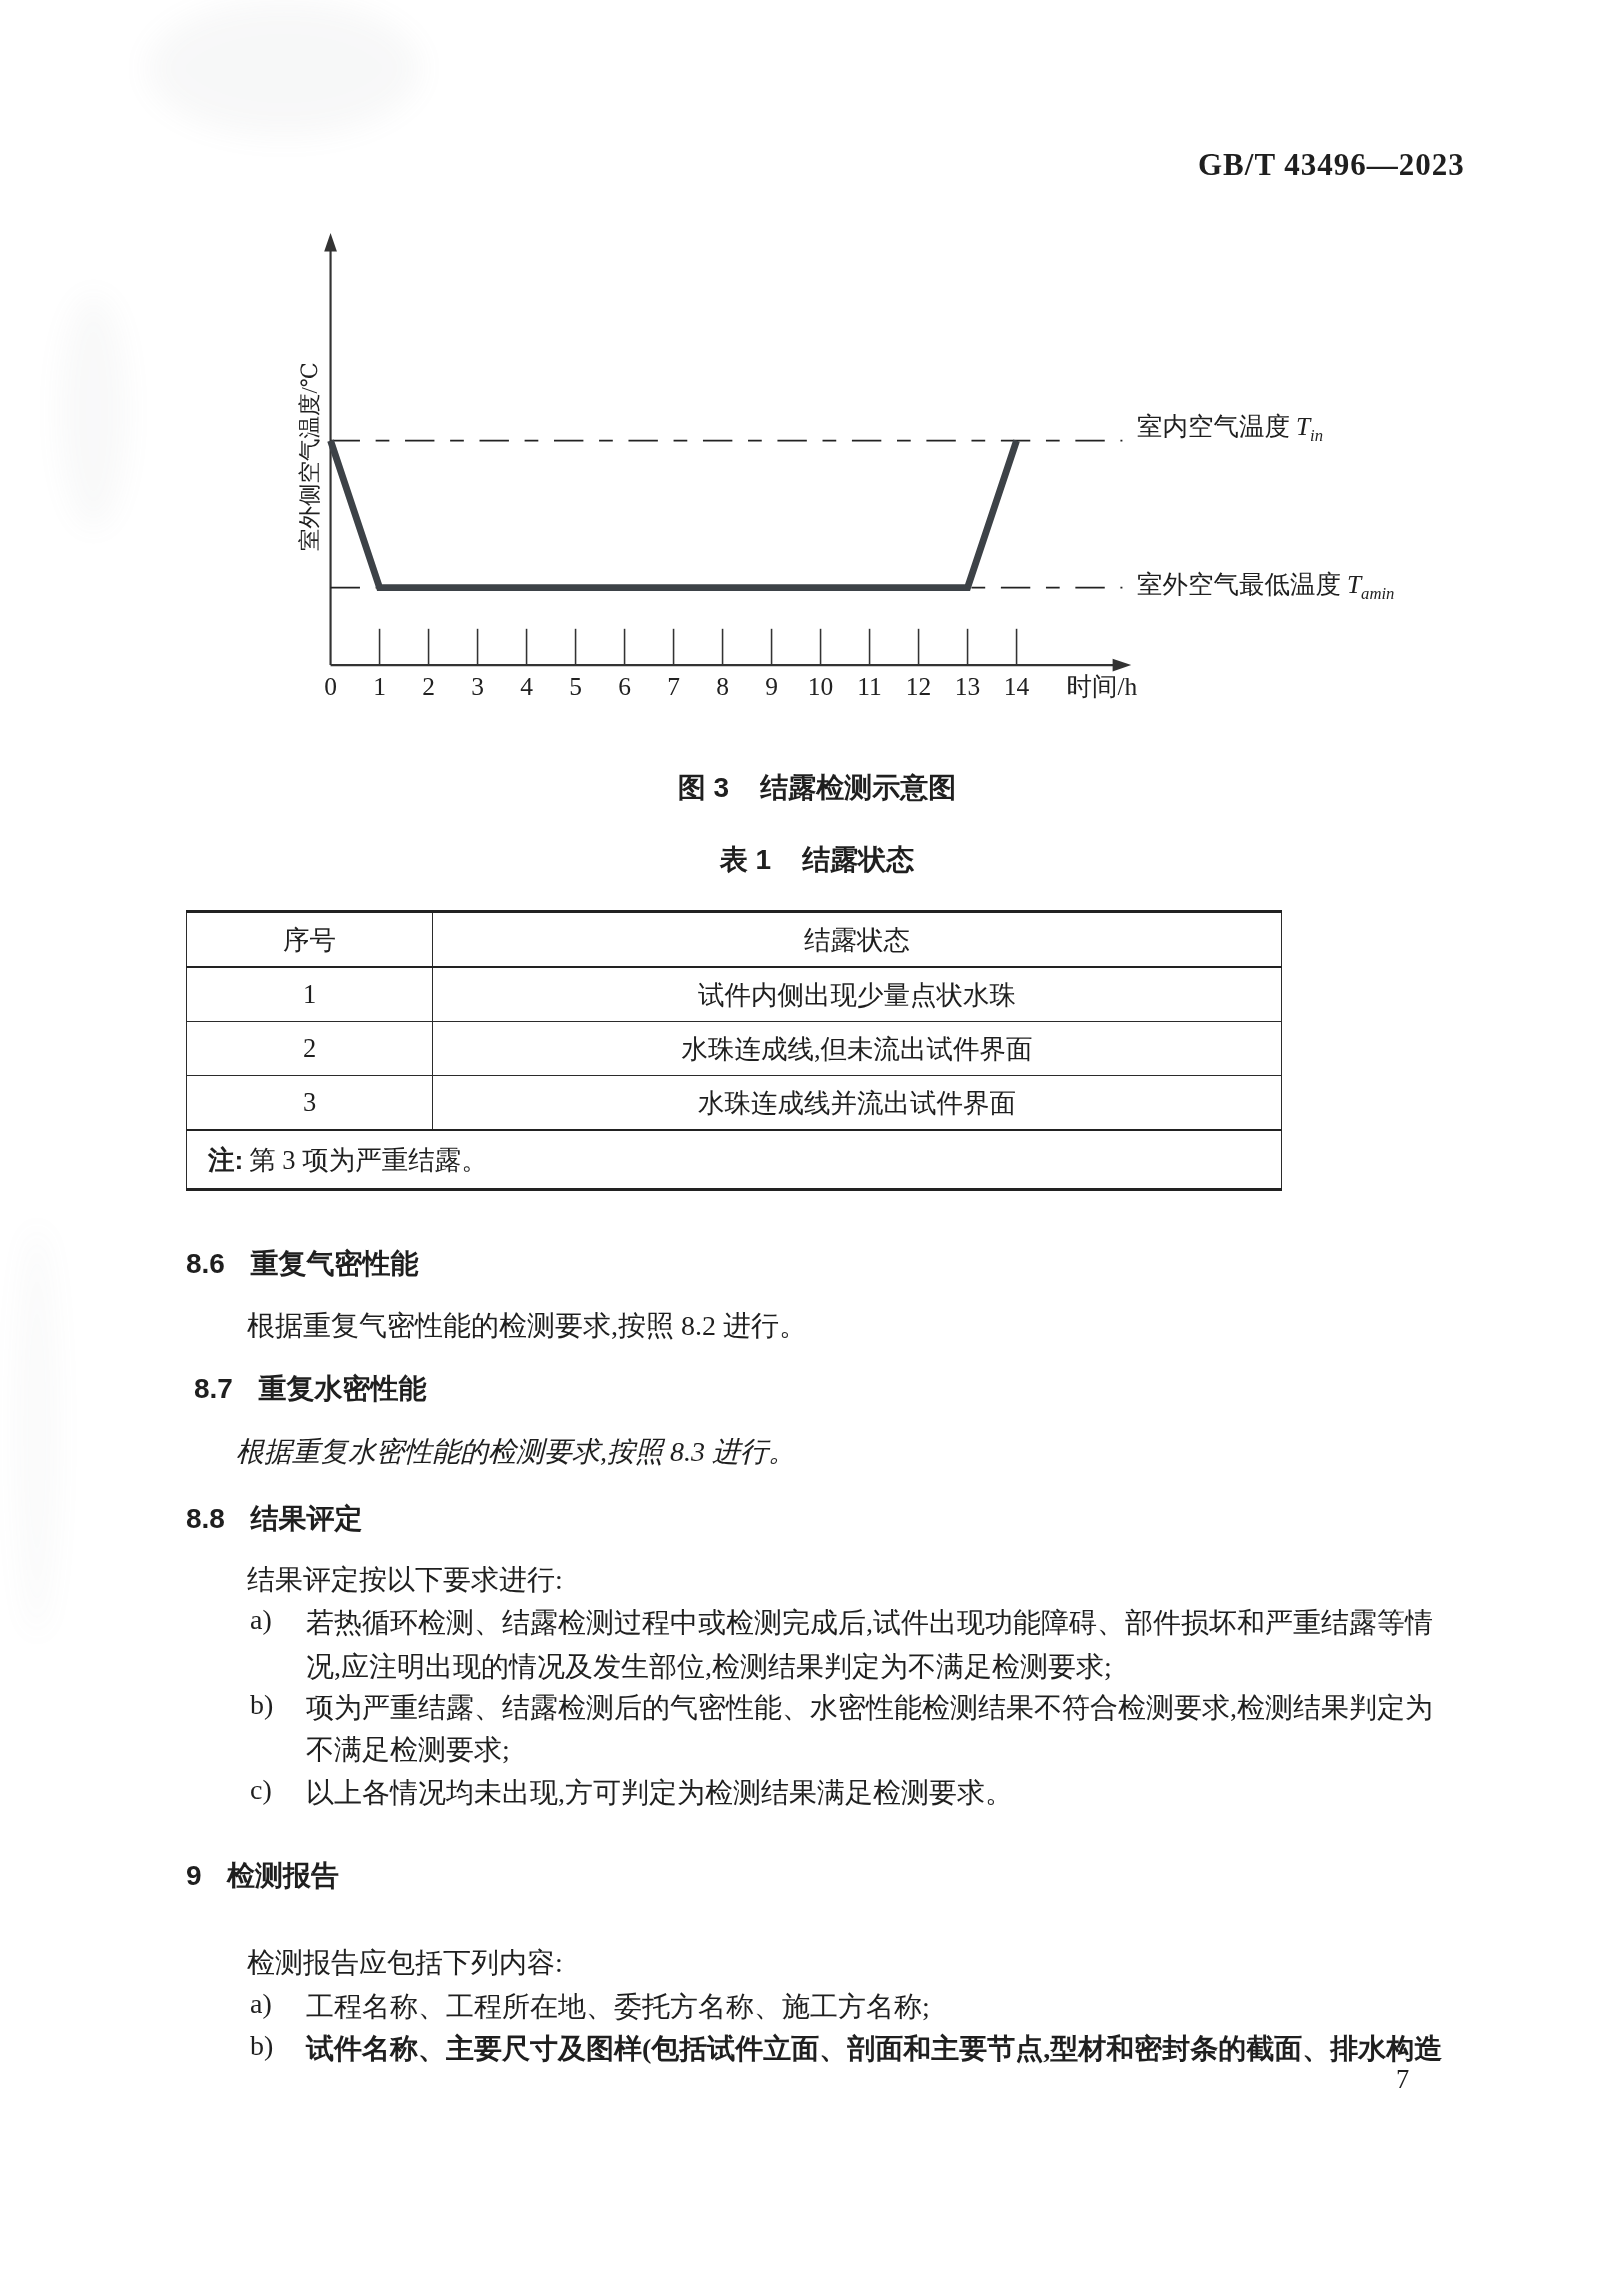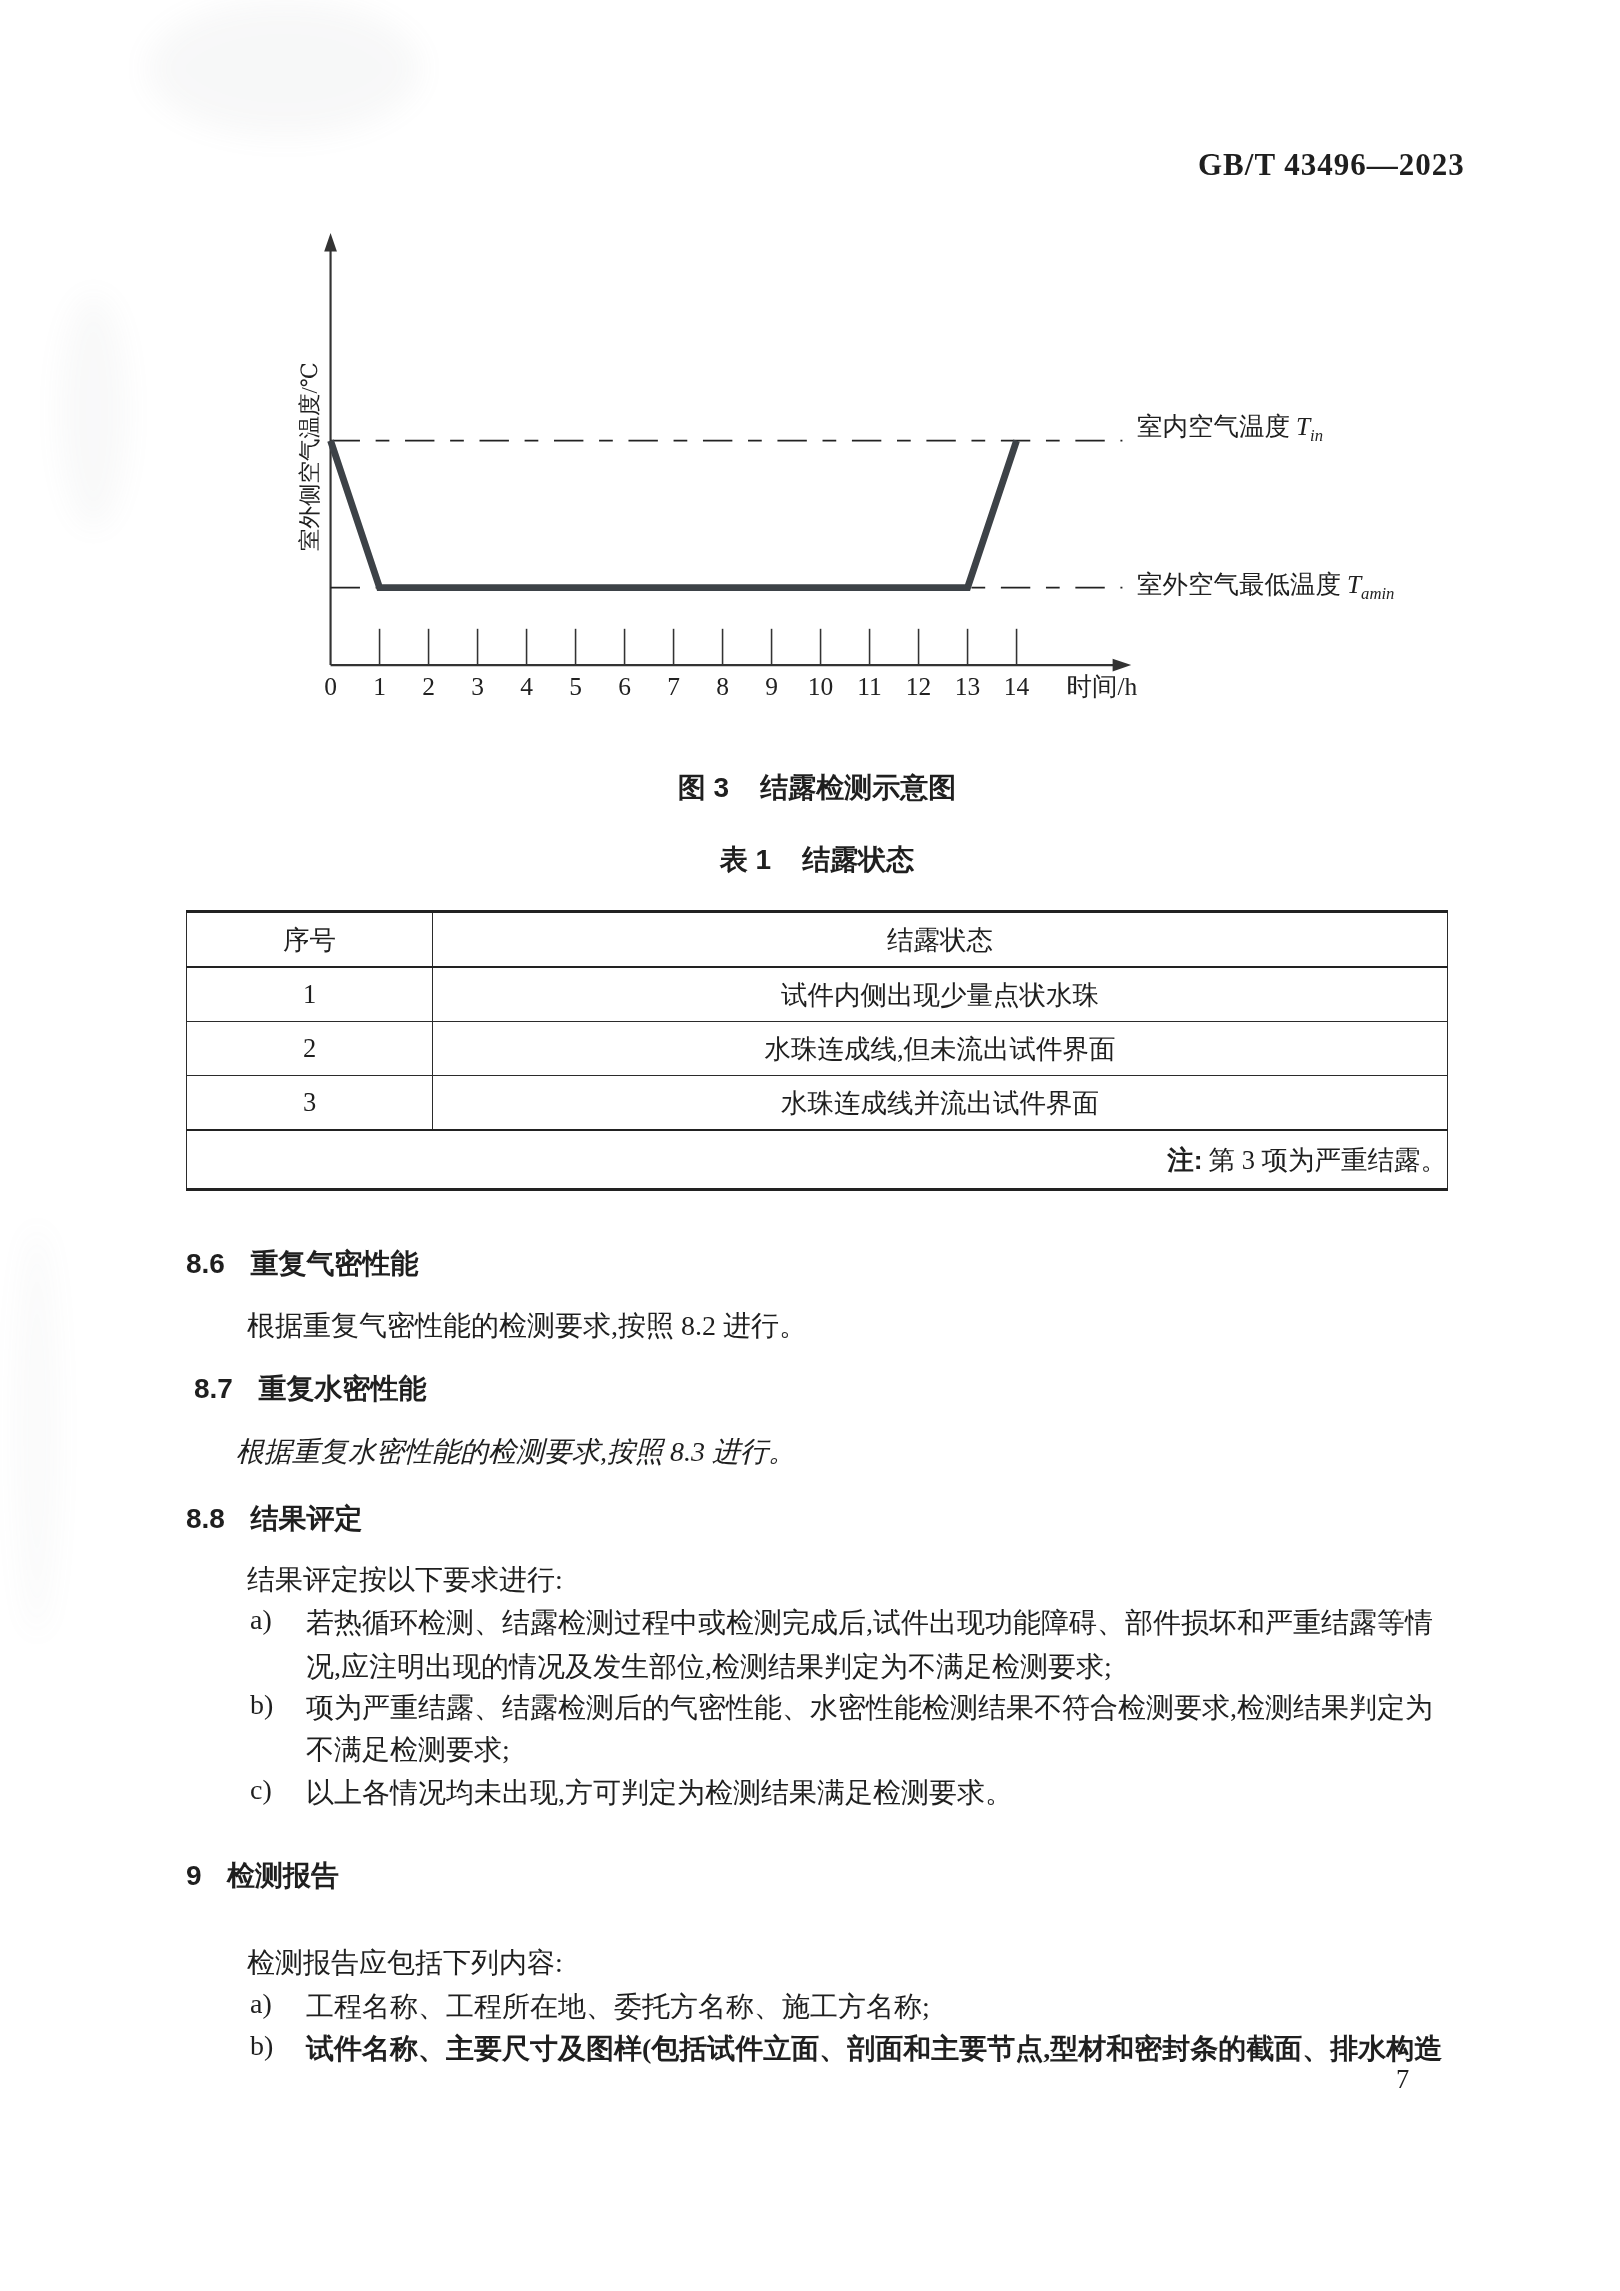--- a/index.html
+++ b/index.html
@@ -13,26 +13,26 @@
   
   .ylabel{font-size:22.5px;transform:rotate(-90deg);transform-origin:0 0;white-space:nowrap;}
   .ref-label{font-size:25.5px;white-space:nowrap;}
   .ref-label .tsym{font-family:"Liberation Serif","DejaVu Serif",serif;font-style:italic;margin-left:5.9px;}
   .ref-label sub{font-size:16.7px;font-style:italic;}
   
   .caption{left:186px;width:1262px;text-align:center;font-weight:bold;font-size:28px;
            font-family:"Liberation Sans","DejaVu Sans",sans-serif;white-space:nowrap;}
   .cap-gap{display:inline-block;width:31px;}
   
-  table.cond{border-collapse:collapse;table-layout:fixed;width:1262px;font-size:26.5px;color:#1f1f1f;}
+  table.cond{border-collapse:collapse;table-layout:fixed;width:1096px;font-size:26.5px;color:#1f1f1f;}
   table.cond td,table.cond th{border:1.6px solid #2b2b2b;text-align:center;font-weight:normal;
         padding:0;vertical-align:middle;}
   table.cond tr.hd th{height:53px;border-top:3.3px solid #222;border-bottom:2.7px solid #222;}
   table.cond tr.r td{height:53px;}
-  table.cond tr.noterow td{height:57px;text-align:right;padding-left:21px;
+  table.cond tr.noterow td{height:57px;text-align:left;padding-left:21px;
         border-top:2.7px solid #222;border-bottom:3.3px solid #222;}
   .note-prefix{font-weight:bold;font-family:"Liberation Sans","DejaVu Sans",sans-serif;margin-right:5.9px;}
   
   .sec-h{font-family:"Liberation Sans","DejaVu Sans",sans-serif;font-weight:bold;font-size:28px;white-space:nowrap;}
   .sec-h .t{margin-left:25.5px;}
   .body-line{font-size:28px;white-space:nowrap;}
   .marker{font-size:28px;white-space:nowrap;}
   .pageno{font-size:26.5px;}
 </style>
 </head>

